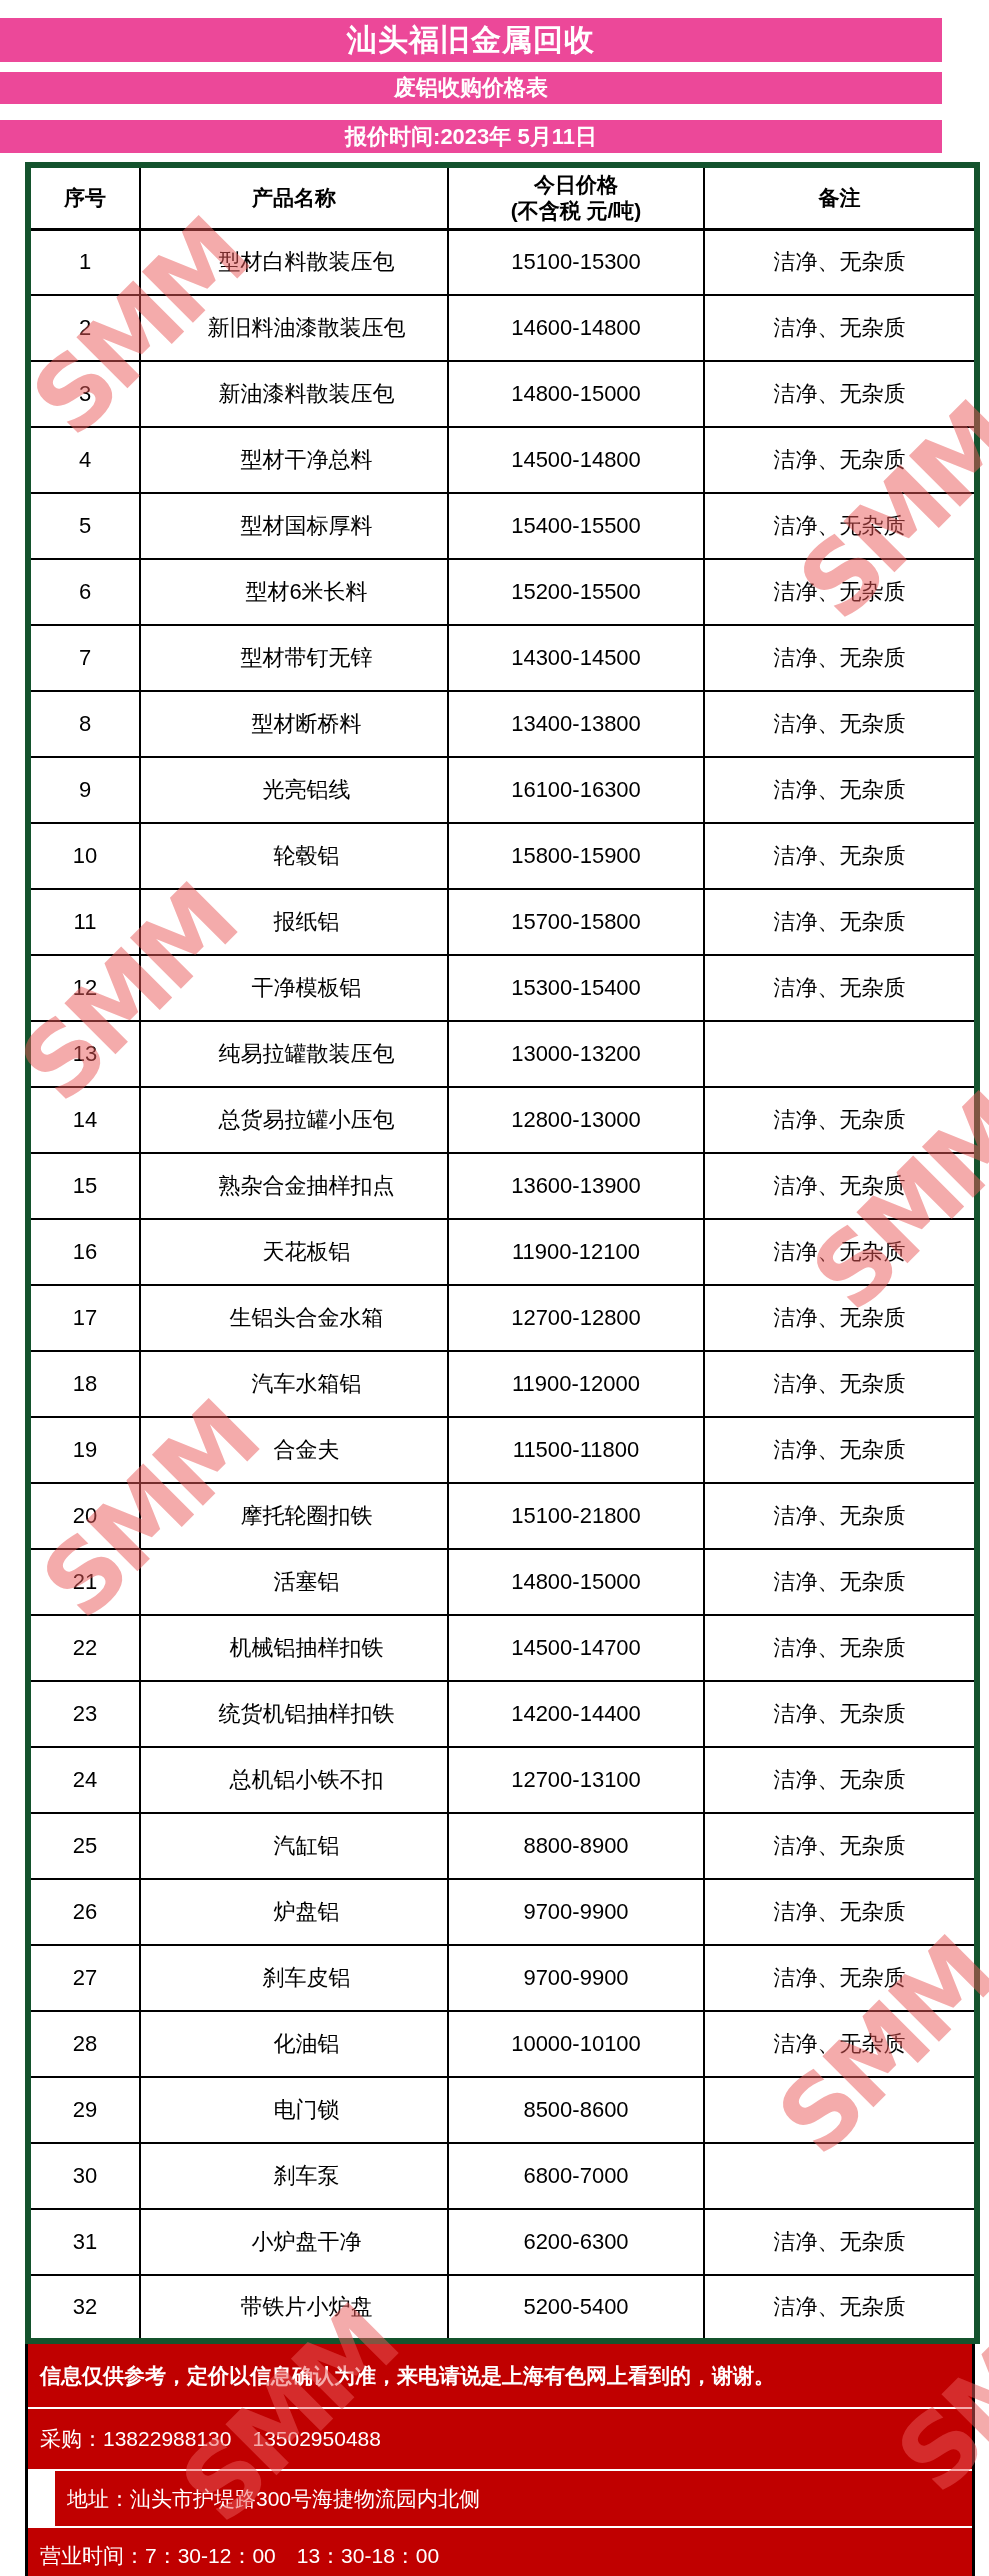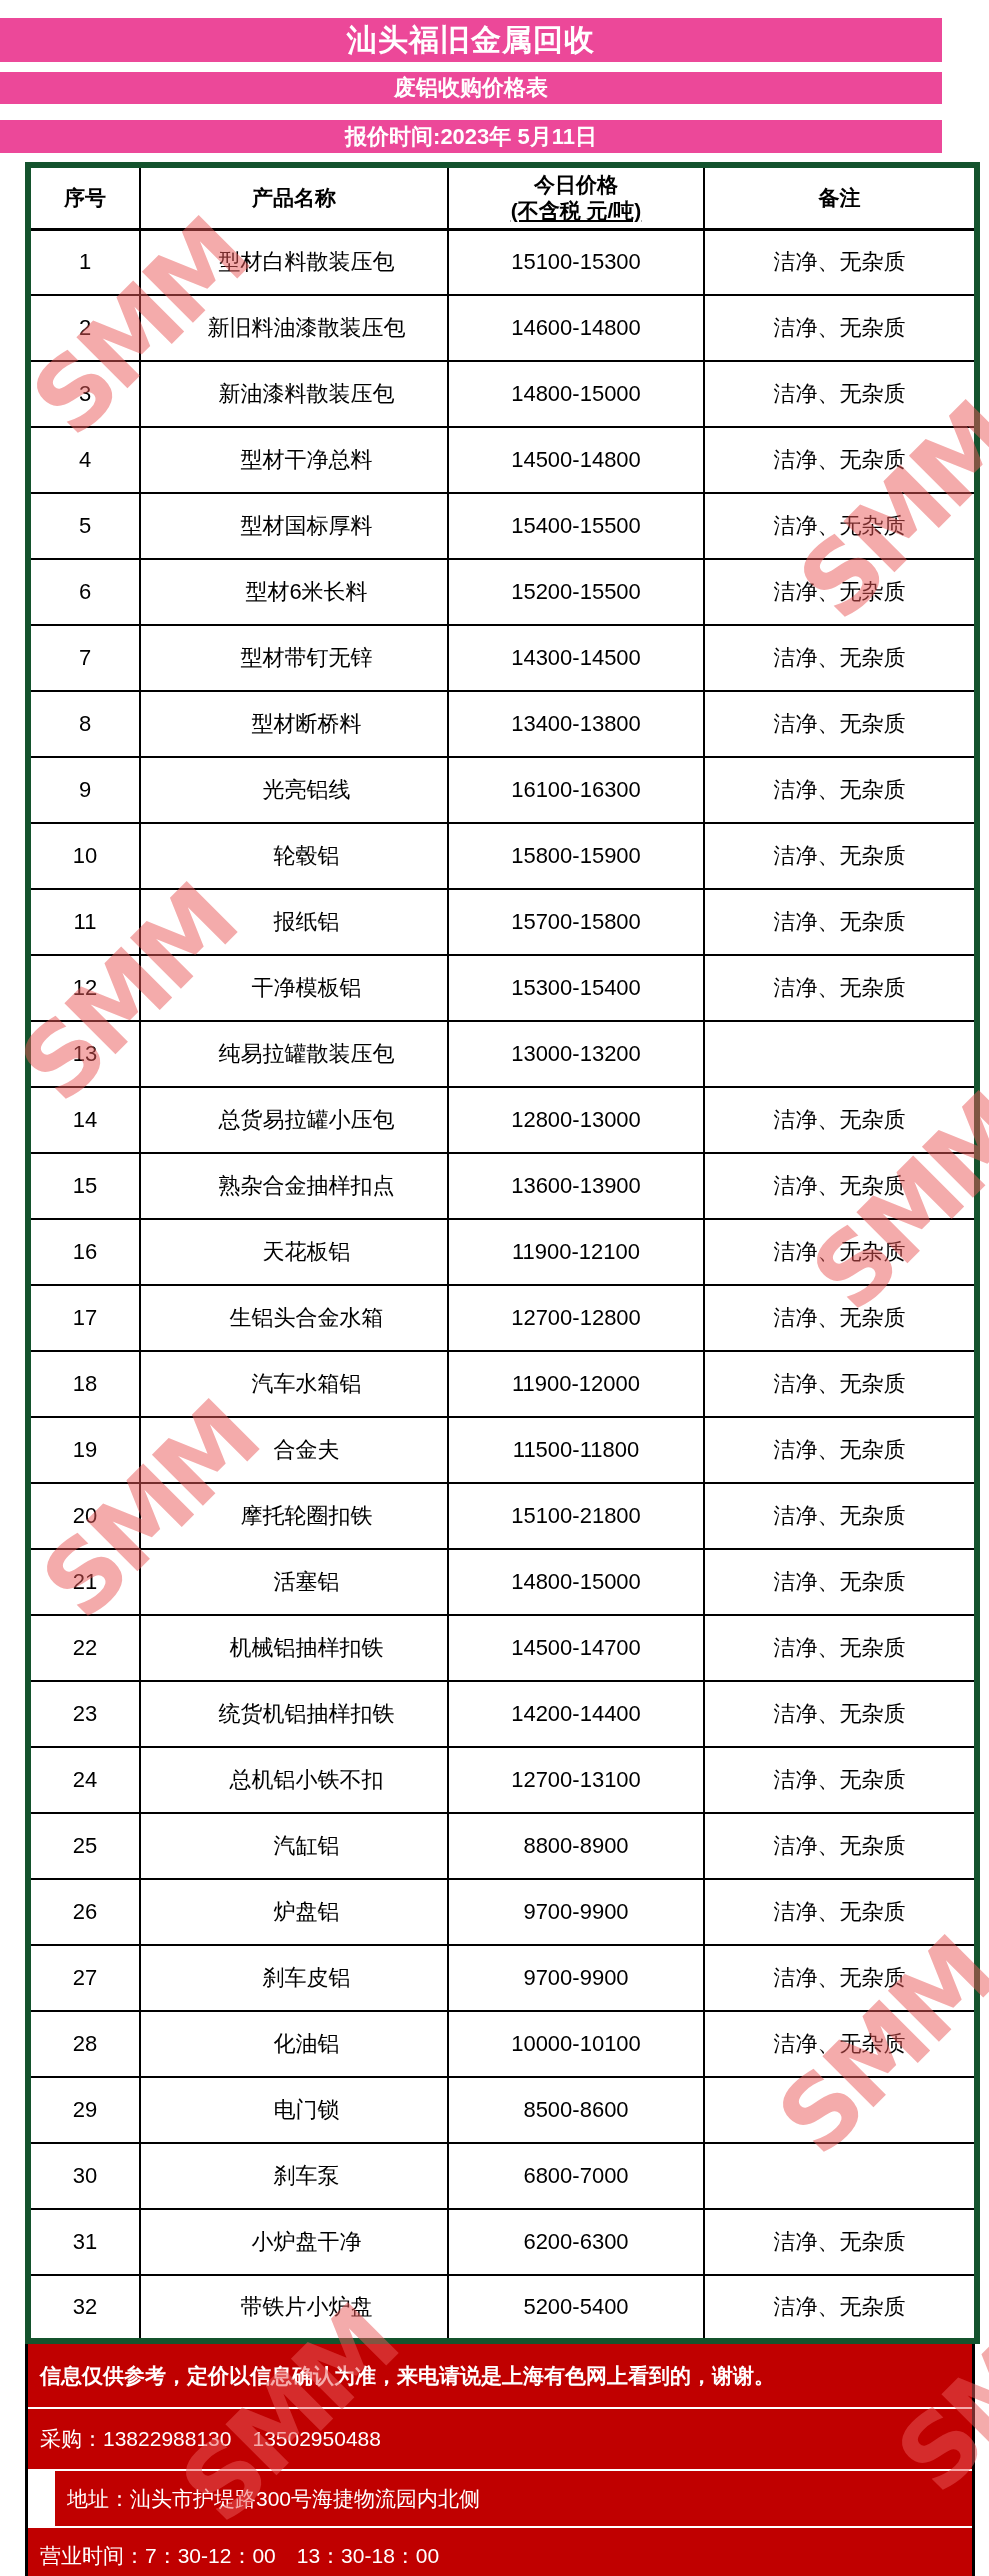--- a/index.html
+++ b/index.html
@@ -28,21 +28,21 @@
   .price-table thead th {
     height: 64px; font-size: 21px; font-weight: bold;
     text-align: center; vertical-align: middle;
     border-bottom: 3px solid #000; line-height: 1.25;
   }
   .price-table tbody td {
     height: 66px; font-size: 22px; text-align: center; vertical-align: middle;
   }
   td.cell-product { text-align: left; padding-left: 25px; }
   td.cell-index { font-size: 21px; }
-  .price-head-sub { display: block; font-size: 21px; text-decoration: underline; }
+  .price-head-sub { display: block; font-size: 21px; }
 
   .sheet-footer {
     margin-left: 25px; width: 950px;
     border: 3px solid #000; border-top: none;
   }
   .footer-row {
     background: #c00000; color: #ffffff;
     display: flex; align-items: center;
     padding-left: 12px; font-size: 21px;
   }

